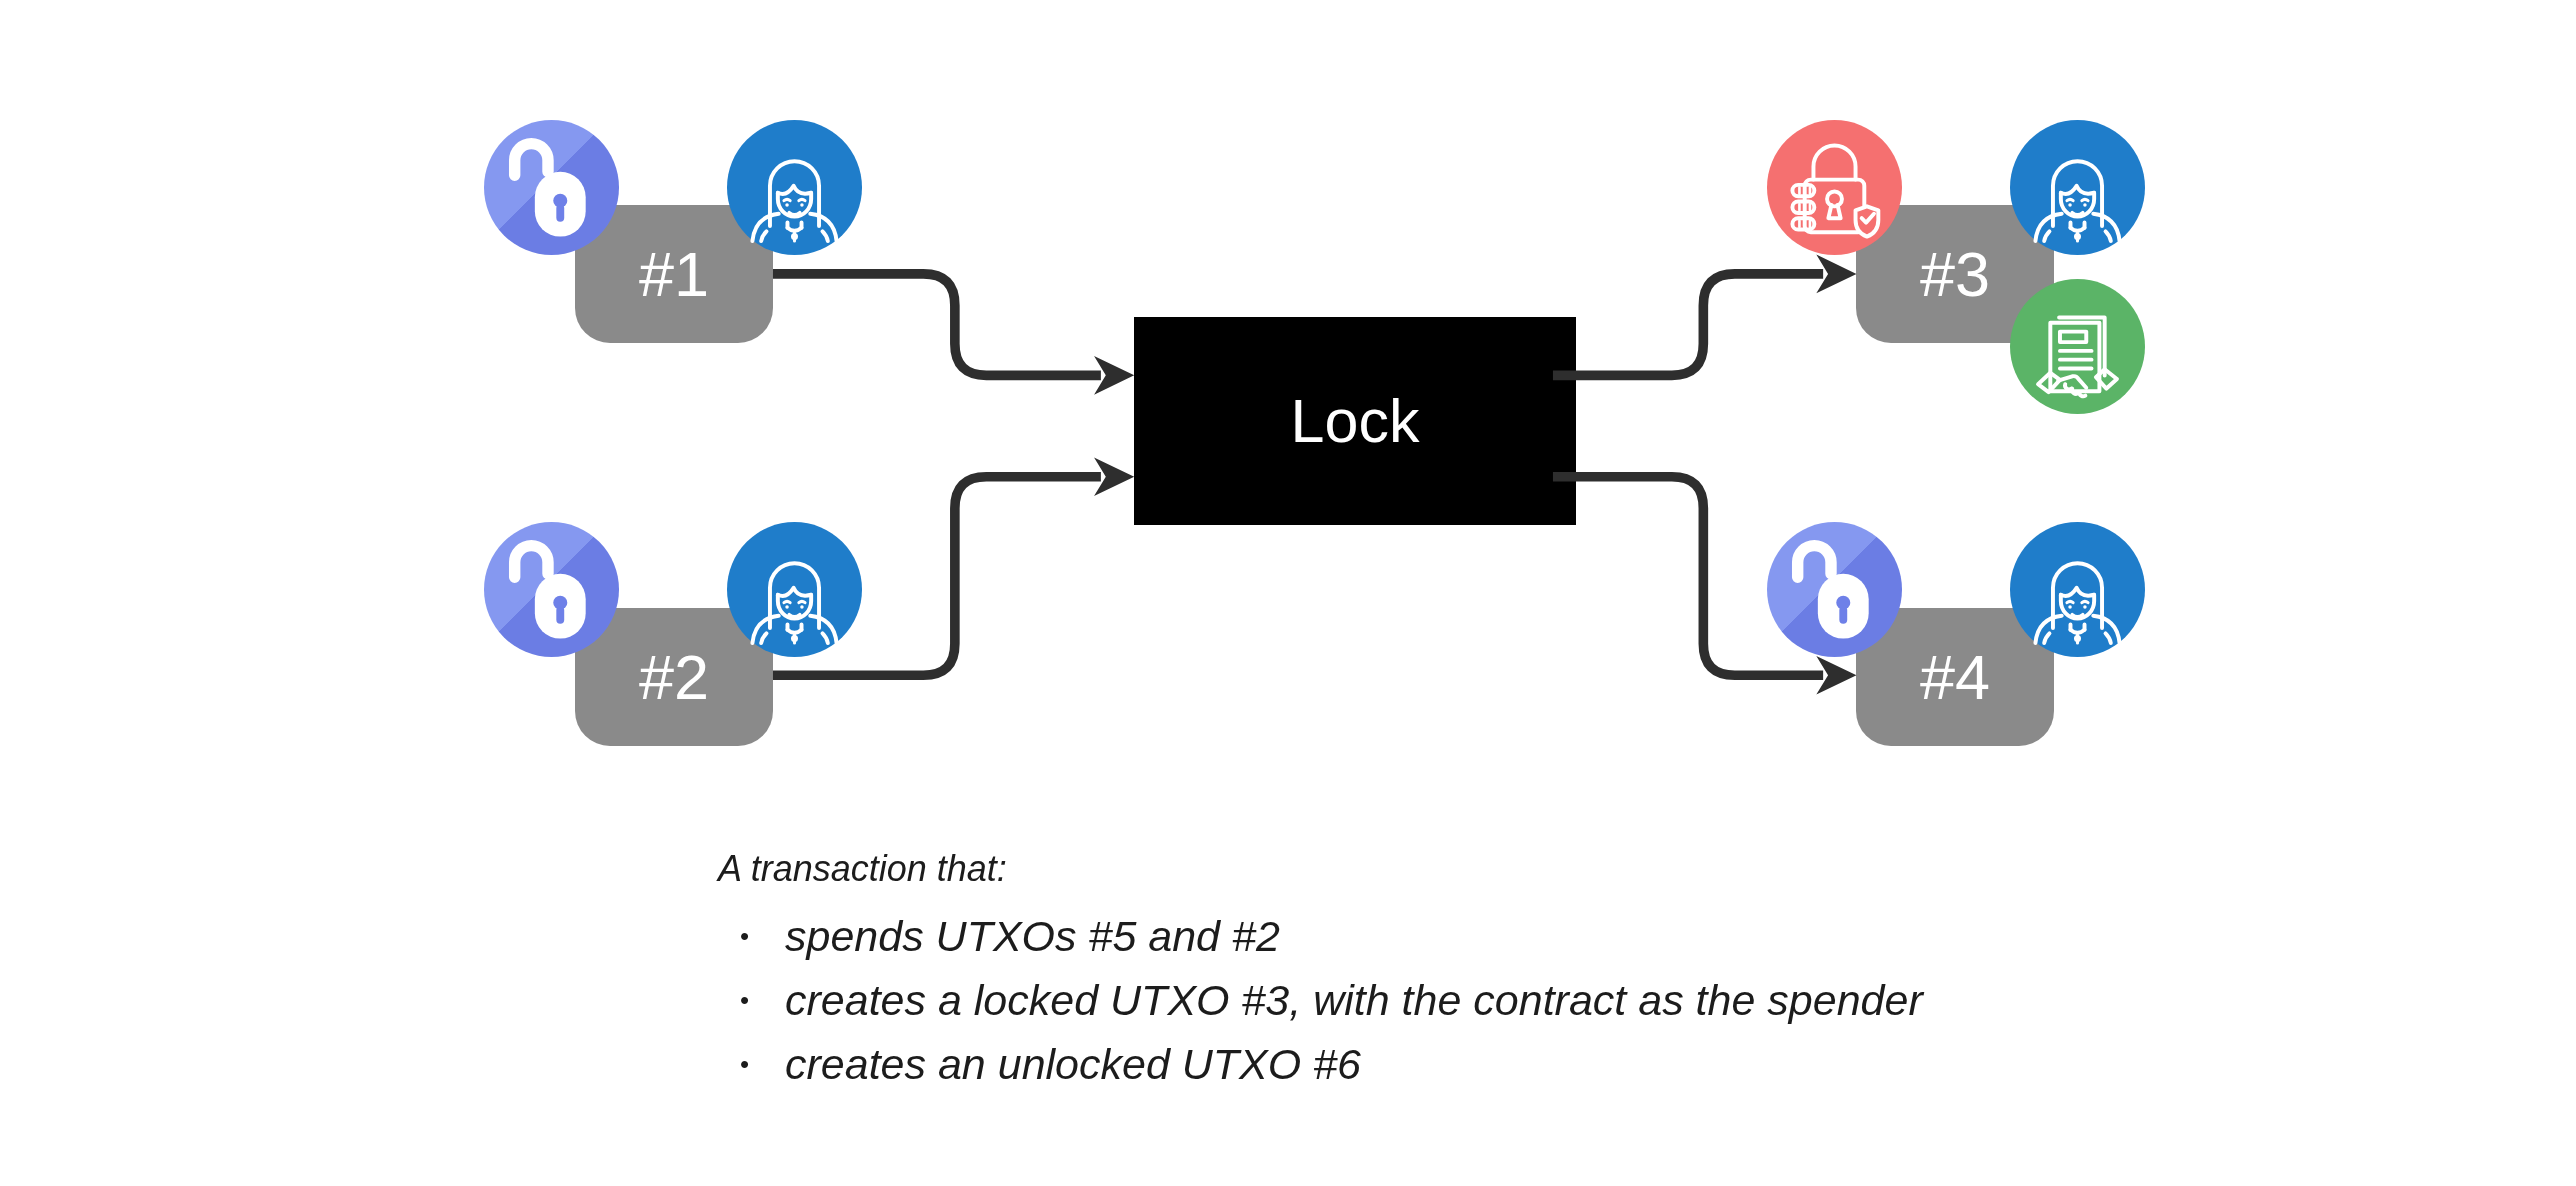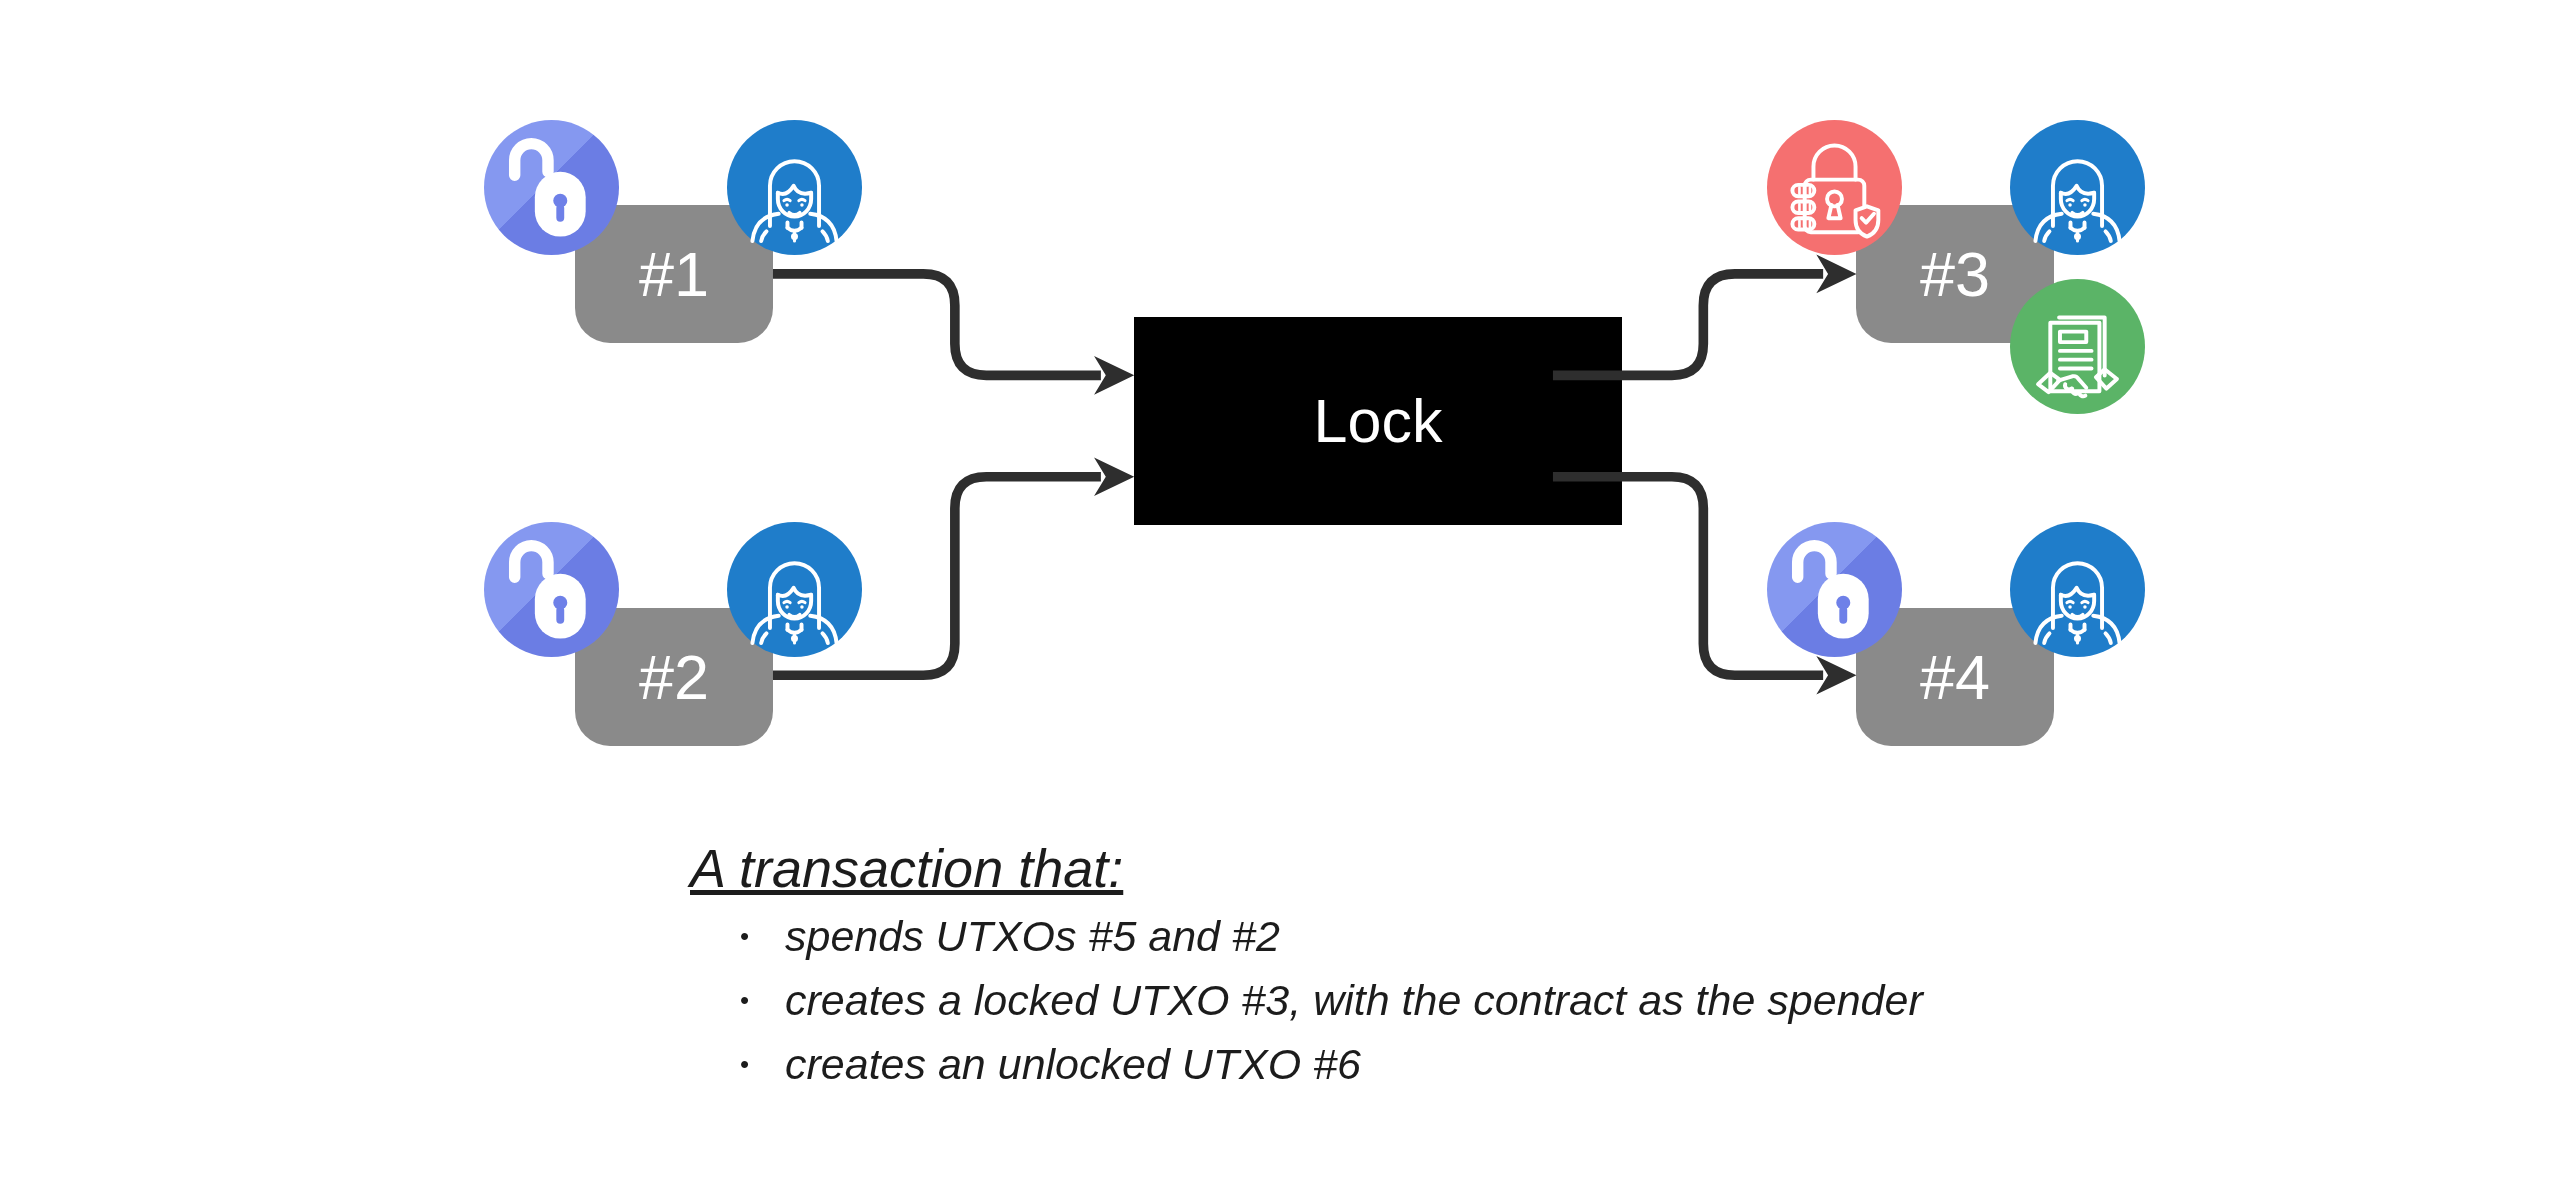--- a/index.html
+++ b/index.html
@@ -21,21 +21,21 @@
     font-size:63px;
     z-index:1;
   }
   .b1{left:575px;top:205px;}
   .b2{left:575px;top:608px;}
   .b3{left:1856px;top:205px;}
   .b4{left:1856px;top:608px;}
   
   .lock-box{
     position:absolute;
-    left:1134px;top:317px;width:488px;height:208px;
+    left:1134px;top:317px;width:442px;height:208px;
     background:#000000;
     display:flex;align-items:center;justify-content:center;
     color:#ffffff;
     font-size:61px;
     z-index:1;
   }
   
   #edges{
     position:absolute;left:0;top:0;width:2576px;height:1187px;
     z-index:2;pointer-events:none;
@@ -58,24 +58,23 @@
   .p-u1b{left:727px;top:120px;}
   .p-u2a{left:484px;top:522px;}
   .p-u2b{left:727px;top:522px;}
   .p-u3a{left:1767px;top:120px;}
   .p-u3b{left:2010px;top:120px;}
   .p-u3c{left:2010px;top:279px;}
   .p-u4a{left:1767px;top:522px;}
   .p-u4b{left:2010px;top:522px;}
   
   .notes-title{
-    position:absolute;left:690px;top:845px;
-    font-style:italic;font-size:54px;line-height:47px;color:#1c1c1c;
+    position:absolute;left:718px;top:845px;
+    font-style:italic;font-size:36px;line-height:47px;color:#1c1c1c;
     white-space:nowrap;
-    text-decoration:underline;
   }
   .notes-list{
     position:absolute;left:740px;top:904px;
     margin:0;padding:0;list-style:none;
   }
   .notes-list li{
     position:relative;
     padding-left:45px;
     height:64px;line-height:64px;
     font-style:italic;font-size:43px;color:#1c1c1c;

